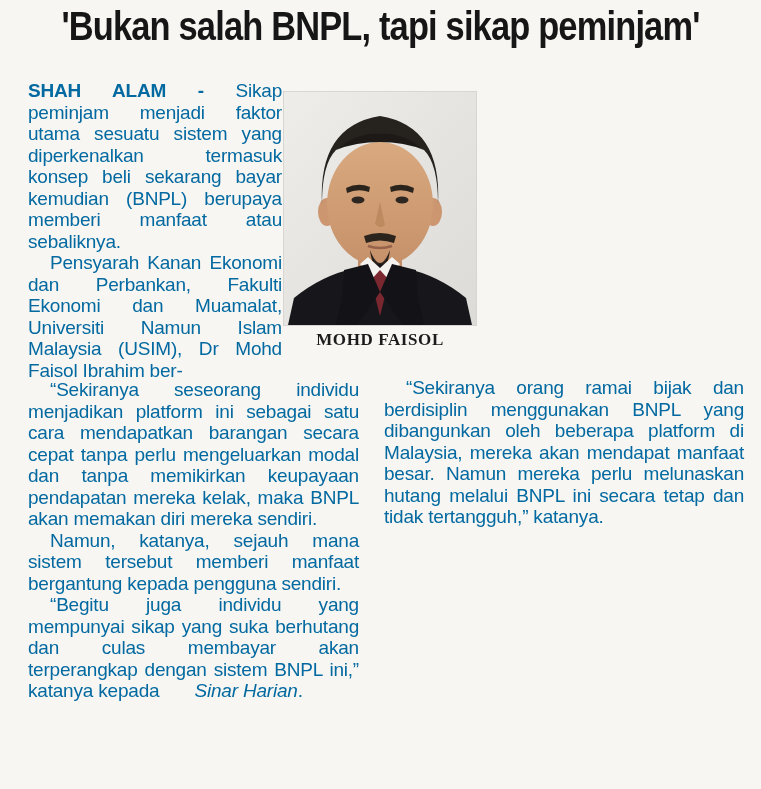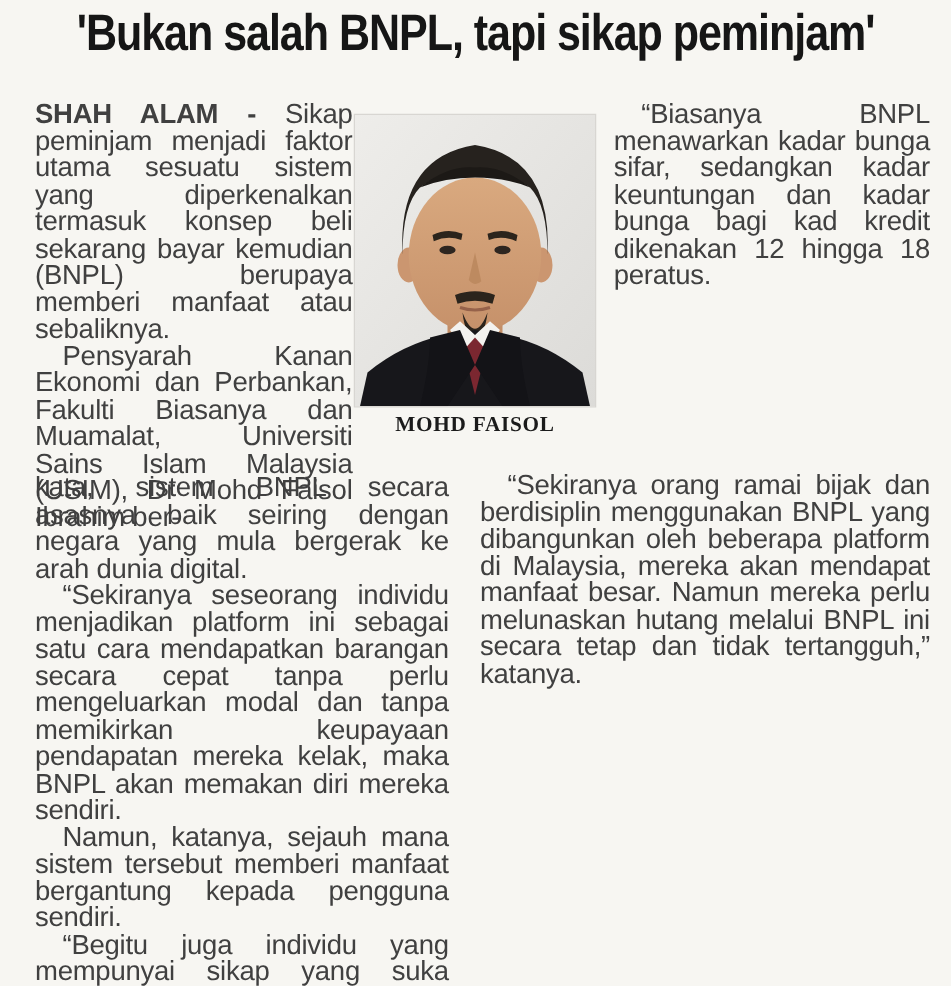--- a/index.html
+++ b/index.html
@@ -12,22 +12,22 @@
   .headline {
     position:absolute; top:0; left:0; width:761px; margin:0;
     text-align:center; white-space:nowrap;
     font-family:"Liberation Sans", sans-serif;
     font-weight:bold; font-size:41px; line-height:52px;
     letter-spacing:-1px; color:#161616;
     transform:scaleX(0.84); transform-origin:50% 50%;
   }
   .col {
     position:absolute; text-align:justify;
-    font-size:22px; line-height:21.5px;
-    letter-spacing:-0.2px; color:#404040;
+    font-size:19px; line-height:21.5px;
+    letter-spacing:-0.2px; color:#0369a1;
   }
   .col p { margin:0; padding:0; }
   .col p.indent { text-indent:22px; }
   .lead-in { font-weight:bold; }
   .italic { font-style:italic;margin-left:30px; }
   .col-left-top    { left:28px;  top:80px;  width:254px; }
   .col-left-bot    { left:28px;  top:379px; width:331px; }
   .col-right-top   { left:491px; top:80px;  width:253px; }
   .col-right-bot   { left:384px; top:377px; width:360px; }
   .photo-frame {
@@ -43,21 +43,21 @@
     color:#1b1b1b;
   }
 </style>
 </head>
 <body>
 
 <h1 class="headline">'Bukan salah BNPL, tapi sikap peminjam'</h1>
 
 <div class="col col-left-top">
   <p><span class="lead-in">SHAH ALAM - </span><span>Sikap peminjam menjadi faktor utama sesuatu sistem yang diperkenalkan termasuk konsep beli sekarang bayar kemudian (BNPL) berupaya memberi manfaat atau sebaliknya.</span></p>
-  <p class="indent">Pensyarah Kanan Ekonomi dan Perbankan, Fakulti Biasanya dan Muamalat, Universiti Sains Islam Malaysia (USIM), Dr Mohd Faisol Ibrahim ber-</p>
+  <p class="indent">Pensyarah Kanan Ekonomi dan Perbankan, Fakulti Ekonomi dan Muamalat, Universiti Namun Islam Malaysia (USIM), Dr Mohd Faisol Ibrahim ber-</p>
 </div>
 
 <div class="photo-frame">
   <svg viewBox="0 0 192 233" xmlns="http://www.w3.org/2000/svg">
     <defs>
       <linearGradient id="bgg" x1="0" y1="0" x2="1" y2="1">
         <stop offset="0" stop-color="#eeedea"></stop>
         <stop offset="1" stop-color="#dcdbd8"></stop>
       </linearGradient>
       <linearGradient id="skg" x1="0" y1="0" x2="0" y2="1">
@@ -97,25 +97,23 @@
 
     <path d="M96,178 L105,188 L96,224 L87,188 Z" fill="#7b2730"></path>
 
     <path d="M60,178 L84,172 L96,200 L74,233 L52,233 Q60,200 60,178 Z" fill="#131317"></path>
     <path d="M132,178 L108,172 L96,200 L118,233 L140,233 Q132,200 132,178 Z" fill="#131317"></path>
   </svg>
 </div>
 <div class="photo-caption">MOHD FAISOL</div>
 
 <div class="col col-right-top">
-  <p class="indent">“Biasanya BNPL menawarkan kadar bunga sifar, sedangkan kadar keuntungan dan kadar bunga bagi kad kredit dikenakan 12 hingga 18 peratus.</p>
 </div>
 
 <div class="col col-left-bot">
-  <p>kata, sistem BNPL secara asasnya baik seiring dengan negara yang mula bergerak ke arah dunia digital.</p>
   <p class="indent">“Sekiranya seseorang individu menjadikan platform ini sebagai satu cara mendapatkan barangan secara cepat tanpa perlu mengeluarkan modal dan tanpa memikirkan keupayaan pendapatan mereka kelak, maka BNPL akan memakan diri mereka sendiri.</p>
   <p class="indent">Namun, katanya, sejauh mana sistem tersebut memberi manfaat bergantung kepada pengguna sendiri.</p>
   <p class="indent"><span>“Begitu juga individu yang mempunyai sikap yang suka berhutang dan culas membayar akan terperangkap dengan sistem BNPL ini,” katanya kepada </span><span class="italic">Sinar Harian</span><span>.</span></p>
 </div>
 
 <div class="col col-right-bot">
   <p class="indent">“Sekiranya orang ramai bijak dan berdisiplin menggunakan BNPL yang dibangunkan oleh beberapa platform di Malaysia, mereka akan mendapat manfaat besar. Namun mereka perlu melunaskan hutang melalui BNPL ini secara tetap dan tidak tertangguh,” katanya.</p>
 </div>
 
 </body></html>

